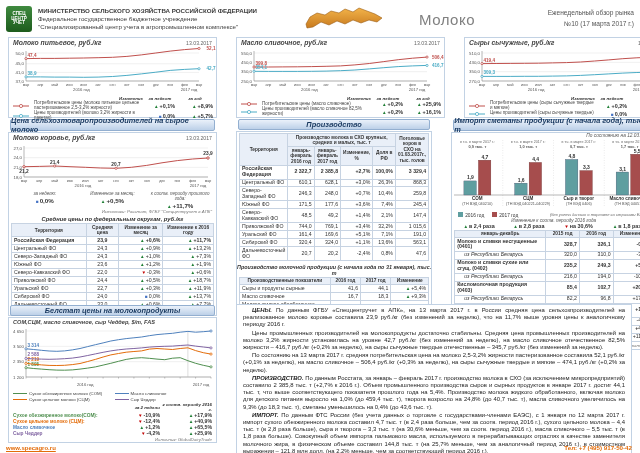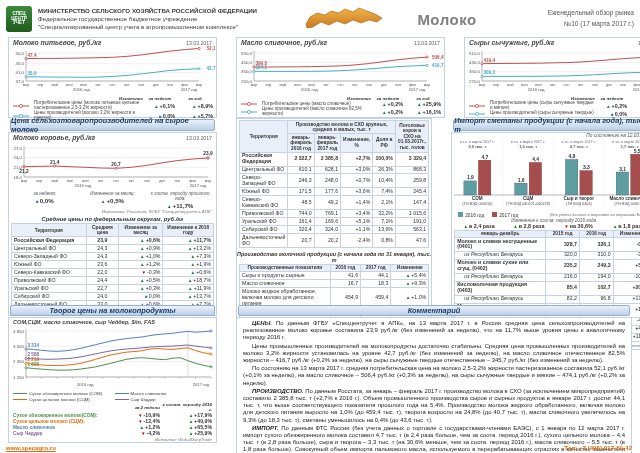--- a/index.html
+++ b/index.html
@@ -6,21 +6,21 @@
   body{width:640px;height:453px;font-family:"Liberation Sans",sans-serif;color:#333;overflow:hidden}
   .page{position:relative;width:640px;height:453px;overflow:hidden;background:#fff}
   
   .hdr{display:flex;align-items:center;gap:6px;height:37px;padding:2px 6px 1px 6px;box-sizing:border-box}
   .logo{width:26px;height:26px;border-radius:3px;background:linear-gradient(#3f8a3f,#1d5c1d);color:#fff;
         display:flex;flex-direction:column;align-items:center;justify-content:center;line-height:1.05;
         font-size:4.6px;font-weight:bold;flex:0 0 auto}
   .min{font-size:6.2px;color:#3c3c3c;line-height:1.25;flex:0 0 258px}
   .min .l1{font-weight:bold}
   .mapwrap{flex:0 0 86px;display:flex;justify-content:center}
-  .prod{flex:1;text-align:center;font-size:15px;font-weight:bold;color:#808080;letter-spacing:.5px}
+  .prod{flex:1;text-align:center;font-size:15px;font-weight:normal;color:#808080;letter-spacing:.5px}
   .issue{flex:0 0 128px;text-align:right;font-size:6.6px;color:#555;line-height:1.6}
   
   .band{height:12px;margin:1px 2px;border:1px solid #93afd0;border-radius:2px;
         background:linear-gradient(#eaf1fa,#bcd0e8);display:flex;align-items:center;justify-content:center;
         font-size:7.4px;font-weight:bold;font-style:italic;color:#17375e;box-sizing:border-box}
   .cols{display:flex;gap:19px;padding:0 8px;align-items:stretch}
   .panel{border:1px solid #c2d2e4;background:#fff;box-sizing:border-box}
   .ct{display:flex;justify-content:space-between;align-items:center;padding:1px 4px 0 4px}
   .ct .t{font-size:6.8px;font-weight:bold;font-style:italic;color:#444}
   .ct .d{font-size:5.2px;color:#666}
@@ -425,20 +425,21 @@
                 <td class="r"><span class="m up">▲</span><span class="v">+0,6%</span></td>
                 <td class="r"><span class="m up">▲</span><span class="v">+7,7%</span></td>
               </tr>
             </tbody>
         </table>
         <div class="src">Источник: ФГБУ "Спеццентручет в АПК"</div>
       </div>
     </div>
 
     <div style="width:213px;display:flex;flex-direction:column">
+      <div class="band">Производство</div>
       <div class="panel" style="flex:1">
         <table style="margin:1px 2px;width:calc(100% - 4px)">
           <thead>
             <tr>
               <th rowspan="2" style="width:29%">Территория</th>
               <th colspan="4">Производство молока в СХО крупных, средних и малых, тыс. т</th>
               <th rowspan="2" style="width:17%">Поголовье коров в СХО на 01.03.2017г., тыс. голов</th>
             </tr>
             <tr>
               <th style="width:14%">январь-февраль 2016 год</th>
@@ -716,21 +717,21 @@
               </tr>
             </tbody>
         </table>
         <div class="src">Источники: ФТС России, Белстат, ЕЭК</div>
       </div>
     </div>
   </div>
 
   <div class="cols" style="height:133px">
     <div style="width:212px;display:flex;flex-direction:column">
-      <div class="band">Творог цены на молокопродукты</div>
+      <div class="band">Белстат цены на молокопродукты</div>
       <div class="panel" style="flex:1">
         <div class="wsub">СОМ,СЦМ, масло сливочное, сыр Чеддер, $/т, FAS</div>
         <svg id="cw" width="207" height="62" viewBox="0 0 207 62">
             <line x1="17" y1="6" x2="202" y2="6" stroke="#e0e0e0" stroke-width="0.5"></line>
             <text x="15" y="7.6" font-size="4.4" text-anchor="end" fill="#555">4 650</text>
             <line x1="17" y1="21.333333333333336" x2="202" y2="21.333333333333336" stroke="#e0e0e0" stroke-width="0.5"></line>
             <text x="15" y="22.933333333333337" font-size="4.4" text-anchor="end" fill="#555">3 500</text>
             <line x1="17" y1="36.66666666666667" x2="202" y2="36.66666666666667" stroke="#e0e0e0" stroke-width="0.5"></line>
             <text x="15" y="38.26666666666667" font-size="4.4" text-anchor="end" fill="#555">2 350</text>
             <line x1="17" y1="52" x2="202" y2="52" stroke="#e0e0e0" stroke-width="0.5"></line>
@@ -798,21 +799,20 @@
             <span class="vv"><span class="m up">▲</span><span class="v">+1,2%</span></span>
             <span class="vv"><span class="m up">▲</span><span class="v">+65,5%</span></span>
             <span class="nm" style="color:#8064a2">Сыр Чеддер</span>
             <span class="vv"><span class="m down">▼</span><span class="v">-4,2%</span></span>
             <span class="vv"><span class="m up">▲</span><span class="v">+25,9%</span></span>
           </div>
         <div class="src">Источник: GlobalDairyTrade</div>
       </div>
     </div>
     <div style="width:425px;display:flex;flex-direction:column">
-      <div class="band">Комментарий</div>
       <div class="panel cm" style="flex:1" id="cmtext">
           <p><span class="lead">ЦЕНЫ.</span> По данным ФГБУ «Спеццентручет в АПК», на 13 марта 2017 г. в России средняя цена сельхозпроизводителей на реализованное молоко коровье составила 23,9 руб./кг (без изменений за неделю), что на 11,7% выше уровня цены к аналогичному периоду 2016 г.</p>
           <p>Цены промышленных производителей на молокопродукты достаточно стабильны. Средняя цена промышленных производителей на молоко 3,2% жирности установилась на уровне 42,7 руб./кг (без изменений за неделю), на масло сливочное отечественное 82,5% жирности – 416,7 руб./кг (+0,2% за неделю), на сыры сычужные твердые отечественные – 345,7 руб./кг (без изменений за неделю).</p>
           <p>По состоянию на 13 марта 2017 г. средняя потребительская цена на молоко 2,5-3,2% жирности пастеризованное составила 52,1 руб./кг (+0,1% за неделю), на масло сливочное – 506,4 руб./кг (+0,3% за неделю), на сыры сычужные твердые и мягкие – 474,1 руб./кг (+0,2% за неделю).</p>
           <p><span class="lead">ПРОИЗВОДСТВО.</span> По данным Росстата, за январь – февраль 2017 г. производство молока в СХО (за исключением микропредприятий) составило 2 385,8 тыс. т (+2,7% к 2016 г.). Объем промышленного производства сыров и сырных продуктов в январе 2017 г. достиг 44,1 тыс. т, что выше соответствующего показателя прошлого года на 5,4%. Производство молока жидкого обработанного, включая молоко для детского питания выросло на 1,0% (до 459,4 тыс. т), творога возросло на 24,8% (до 40,7 тыс. т), масла сливочного увеличилось на 9,3% (до 18,3 тыс. т), сметаны уменьшилось на 0,4% (до 43,6 тыс. т).</p>
           <p><span class="lead">ИМПОРТ.</span> По данным ФТС России (без учета данных о торговле с государствами-членами ЕАЭС), с 1 января по 12 марта 2017 г. импорт сухого обезжиренного молока составил 4,7 тыс. т (в 2,4 раза больше, чем за соотв. период 2016 г.), сухого цельного молока – 4,4 тыс. т (в 2,8 раза больше), сыра и творога – 3,3 тыс. т (на 30,6% меньше, чем за соотв. период 2016 г.), масла сливочного – 5,5 тыс. т (в 1,8 раза больше). Совокупный объем импорта пальмового масла, используемого в перерабатывающих отраслях в качестве заменителя молочного жира, в физическом объеме составил 144,8 тыс. т (на 25,7% меньше, чем за аналогичный период 2016 г.), в стоимостном выражении – 121,8 млн долл. (на 2,2% меньше, чем за соответствующий период 2016 г.).</p>
         </div>
     </div>
   </div>
 

